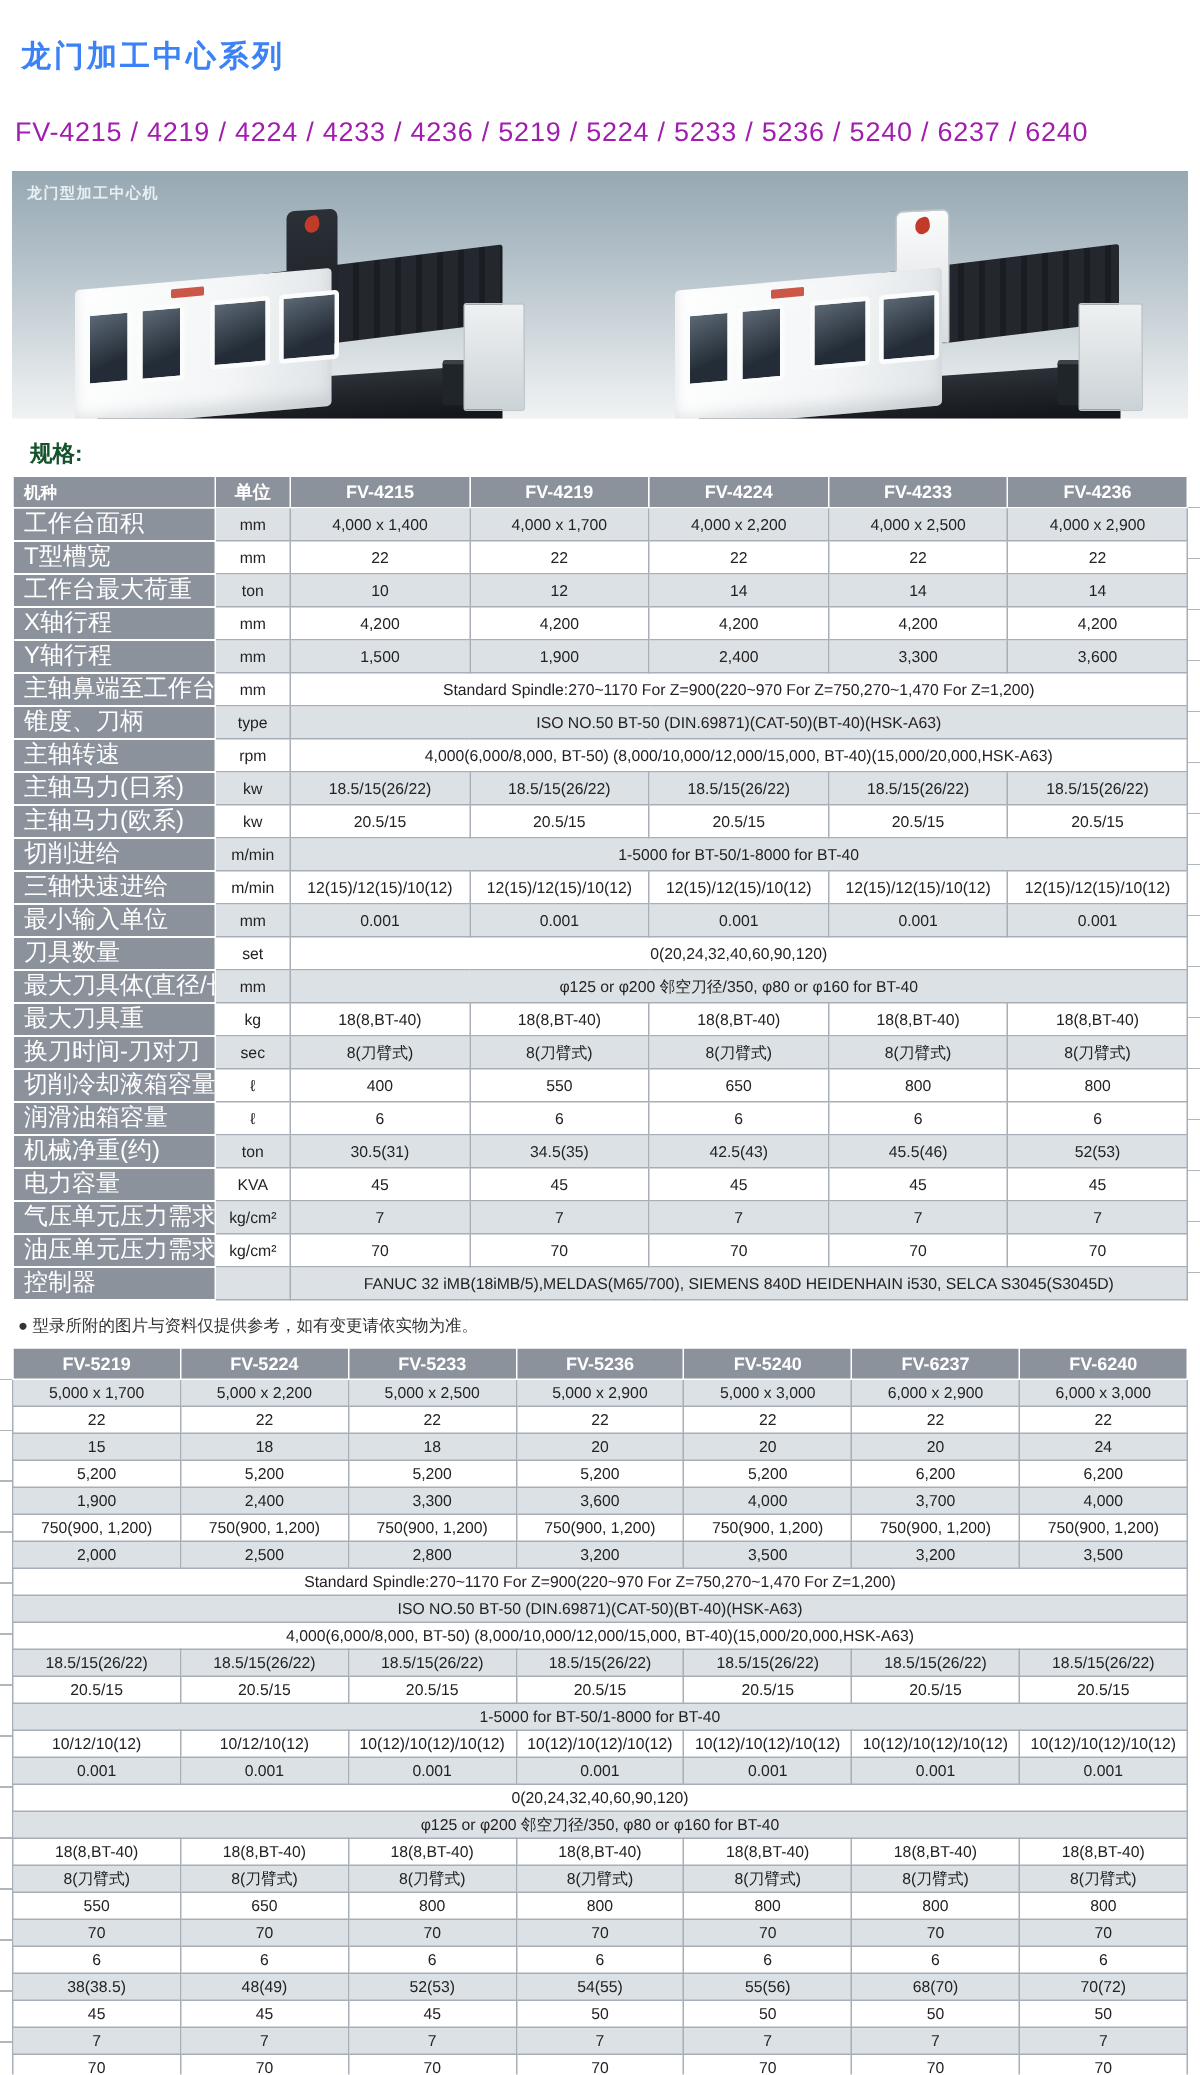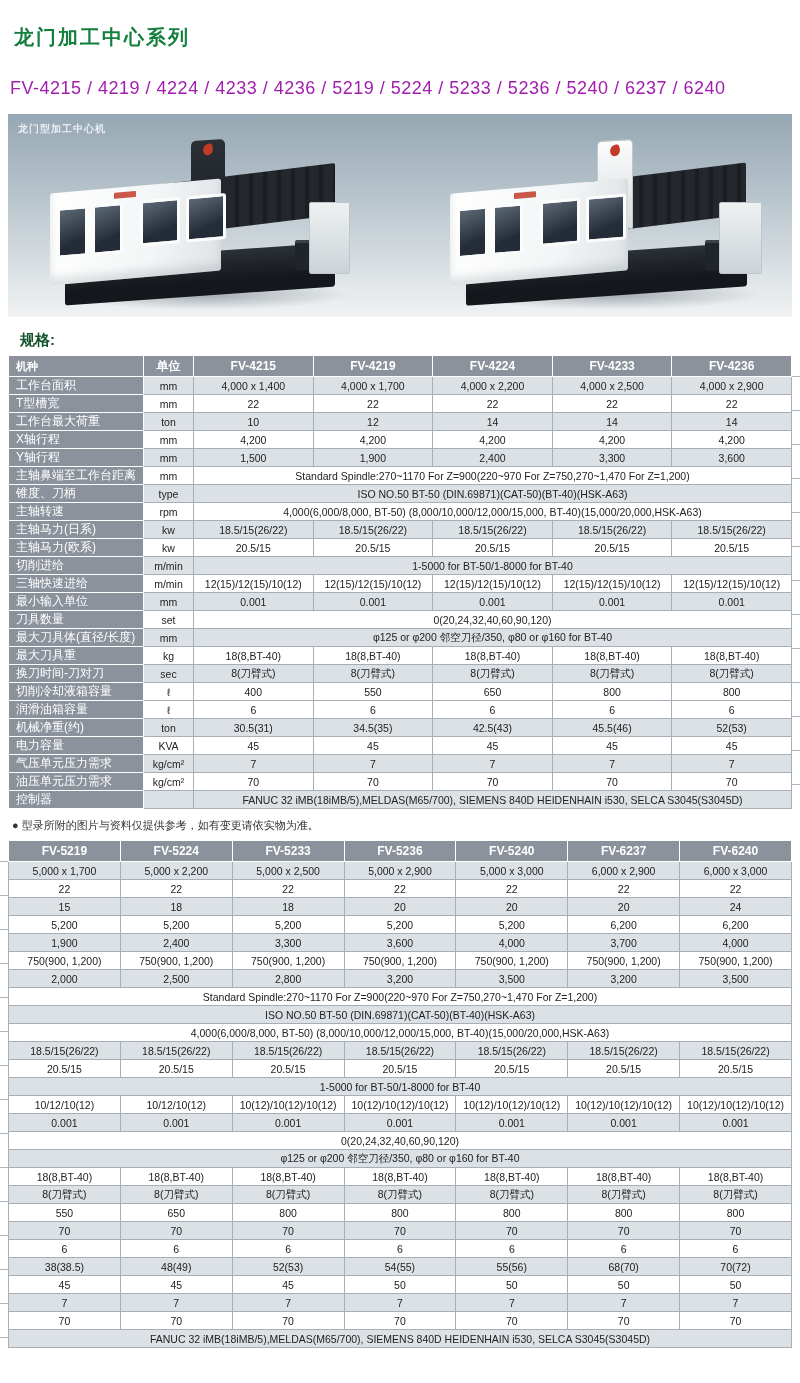--- a/index.html
+++ b/index.html
@@ -1,23 +1,23 @@
 <!DOCTYPE html>
 <html><head>
 <meta charset="utf-8">
 <style>
   html,body{margin:0;padding:0;background:#fff;}
   body{width:800px;height:1383px;overflow:hidden;font-family:"Liberation Sans","DejaVu Sans",sans-serif;color:#333;}
   .page{padding:0 8px;position:relative;}
 
-  .title{margin:0;padding:24px 0 0 6px;font-size:20px;font-weight:bold;letter-spacing:2px;color:#15803d;}
+  .title{margin:0;padding:24px 0 0 6px;font-size:20px;font-weight:bold;letter-spacing:2px;color:#3b82f6;}
   .subtitle{margin:27px 0 0 2px;font-size:18px;letter-spacing:.5px;color:#a21caf;}
 
   
-  .banner{position:relative;margin-top:15px;height:203px;overflow:hidden;
+  .banner{position:relative;margin-top:15px;height:165px;overflow:hidden;
     background:linear-gradient(180deg,#96a8b3 0%,#aebcc5 30%,#ccd5da 62%,#e6eaec 88%,#f0f2f3 100%);}
   .banner-caption{position:absolute;top:8px;left:10px;font-size:10px;font-weight:bold;letter-spacing:1px;color:#e8eef1;}
 
   .machine{position:absolute;width:300px;height:172px;top:20px;}
   .m1{left:42px;} .m2{left:442px;width:312px;}
   .machine .shadow{position:absolute;left:4%;right:0;bottom:-4px;height:30px;
     background:radial-gradient(ellipse at 50% 50%,rgba(92,104,114,.48),rgba(92,104,114,0) 70%);}
   .machine .bed{position:absolute;left:5%;right:5%;bottom:10px;height:44px;border-radius:3px;
     background:linear-gradient(#2c3138,#14171b 70%);transform:skewY(-4deg);}
   .machine .gantry{position:absolute;left:35%;right:5%;top:40px;height:52px;border-radius:2px;
@@ -50,21 +50,21 @@
   .twrap.t1::after{content:"";position:absolute;right:-8px;top:21px;bottom:0;width:8px;
     background:repeating-linear-gradient(to bottom,#b0b6bc 0 1px,transparent 1px 34px);}
   .twrap.t2::before{content:"";position:absolute;left:-8px;top:21px;bottom:0;width:8px;
     background:repeating-linear-gradient(to bottom,#b0b6bc 0 1px,transparent 1px 34px);}
   table.spec{border-collapse:collapse;table-layout:fixed;width:100%;}
   table.spec th{height:20px;background:#8b929c;color:#fff;font-size:12px;font-weight:bold;
     border:1px solid #fff;padding:0;text-align:center;margin-top:18px;}
   table.spec th.lab{text-align:left;padding-left:7px;font-size:11px;}
   table.spec td{height:17px;padding:0;font-size:10.5px;text-align:center;color:#222;
     white-space:nowrap;overflow:hidden;}
-  table.spec td.lab{background:#8b929c;color:#fff;border:1px solid #fff;text-align:left;padding-left:7px;font-size:12px;}
+  table.spec td.lab{background:#8b929c;color:#fff;border:1px solid #fff;text-align:left;padding-left:7px;font-size:16px;}
   table.spec td.val,table.spec td.unit{border:1px solid #a8aeb5;}
   table.spec td.lt{background:#dce1e5;}
   table.spec td.wt{background:#ffffff;}
 
   .note{margin:9px 0 7px 4px;font-size:11px;color:#333;}
 </style>
 </head>
 <body>
 
 <div class="page">

